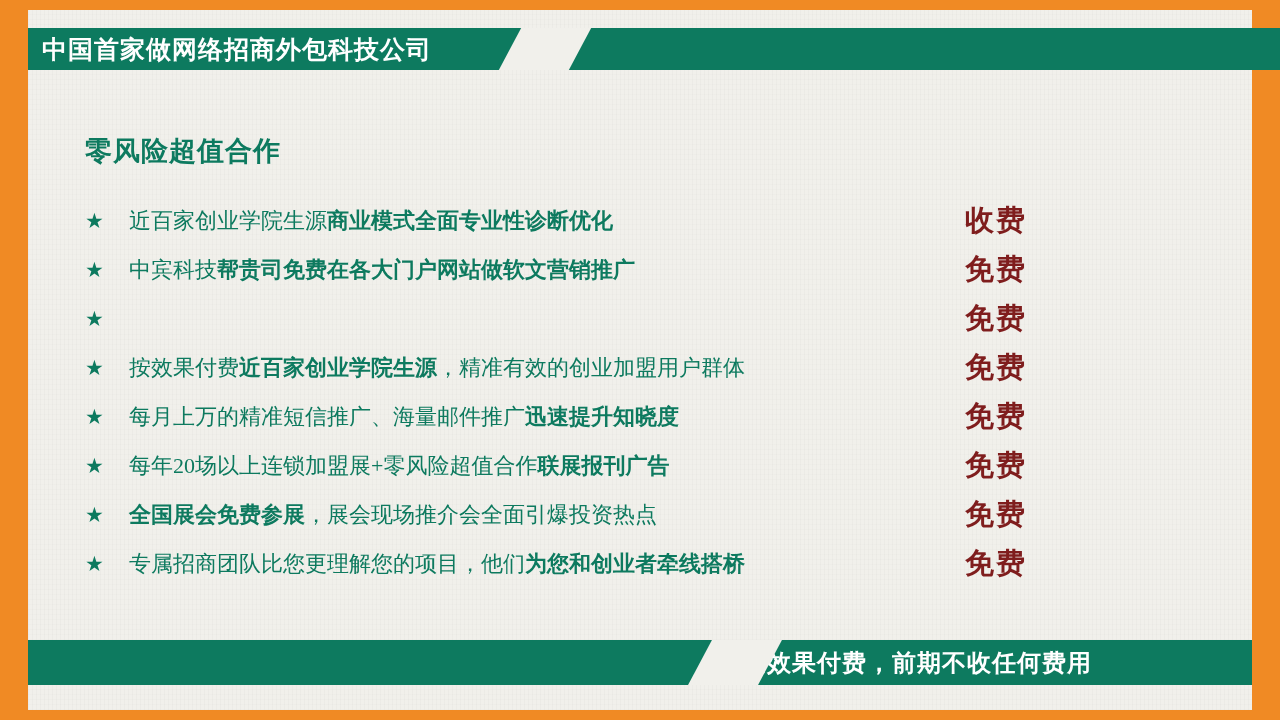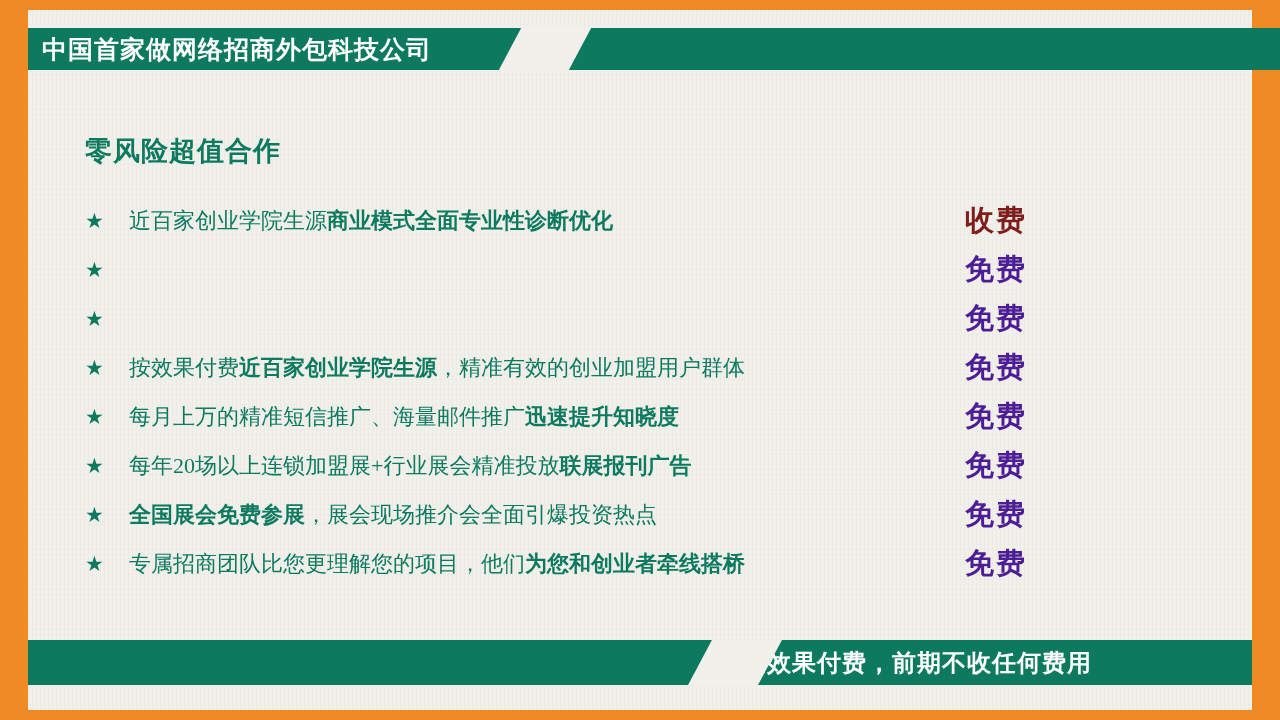--- a/index.html
+++ b/index.html
@@ -112,21 +112,21 @@
     font-weight: bold;
   }
   .tag {
     position: absolute;
     left: 880px;
     top: 50%;
     transform: translateY(-50%);
     font-size: 29px;
     font-weight: bold;
     font-family: "Liberation Serif", serif;
-    color: #4c1d95;
+    color: #7f1d1d;
     letter-spacing: 2px;
   }
   .tag.paid {
     color: #7f1d1d;
   }
 
   
   .footer-bar {
     position: absolute;
     left: 28px;
@@ -181,20 +181,21 @@
   <div class="list">
 
     <div class="row">
       <span class="star">★</span>
       <span class="text"><span>近百家创业学院生源</span><b>商业模式全面专业性诊断优化</b><span></span></span>
       <span class="tag paid">收费</span>
     </div>
 
     <div class="row">
       <span class="star">★</span>
+      <span class="text"><span>中宾科技</span><b>帮贵司免费在各大门户网站做软文营销推广</b><span></span></span>
       <span class="tag">免费</span>
     </div>
 
     <div class="row">
       <span class="star">★</span>
       <span class="tag">免费</span>
     </div>
 
     <div class="row">
       <span class="star">★</span>
@@ -203,21 +204,21 @@
     </div>
 
     <div class="row">
       <span class="star">★</span>
       <span class="text"><span>每月上万的精准短信推广、海量邮件推广</span><b>迅速提升知晓度</b><span></span></span>
       <span class="tag">免费</span>
     </div>
 
     <div class="row">
       <span class="star">★</span>
-      <span class="text"><span>每年20场以上连锁加盟展+行业展会精准投放</span><b>联展报刊广告</b><span></span></span>
+      <span class="text"><span>每年20场以上连锁加盟展+零风险超值合作</span><b>联展报刊广告</b><span></span></span>
       <span class="tag">免费</span>
     </div>
 
     <div class="row">
       <span class="star">★</span>
       <span class="text"><span></span><b>全国展会免费参展</b><span>，展会现场推介会全面引爆投资热点</span></span>
       <span class="tag">免费</span>
     </div>
 
     <div class="row">

